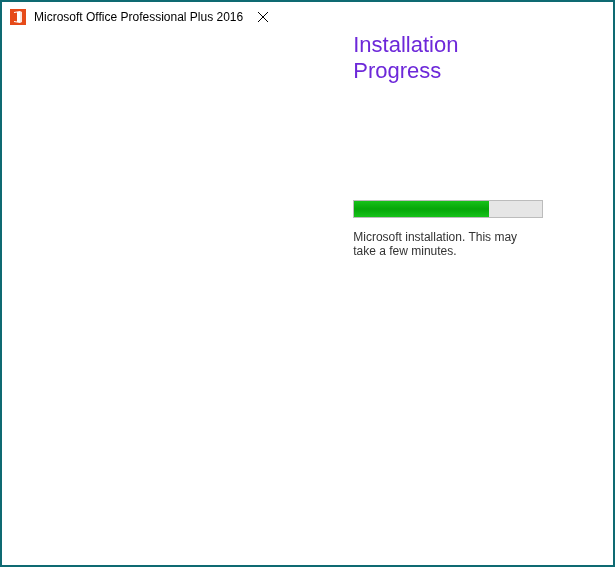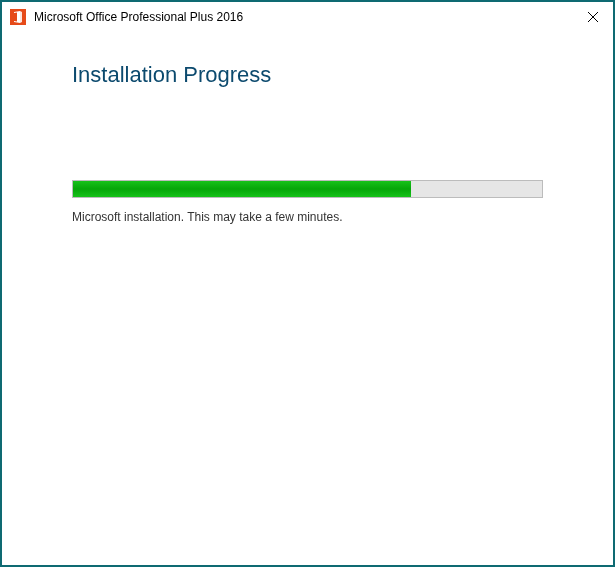--- a/index.html
+++ b/index.html
@@ -13,21 +13,20 @@
       width: 615px;
       height: 567px;
       overflow: hidden;
     }
     .window {
       width: 615px;
       height: 567px;
       border: 2px solid #0e6a72;
       background: #fff;
       display: flex;
-      flex-direction: column;
     }
     .titlebar {
       height: 30px;
       display: flex;
       align-items: center;
       padding: 0 8px 0 8px;
       background: #fff;
     }
     .titlebar-icon {
       width: 16px;
@@ -54,22 +53,22 @@
       width: 10px;
       height: 10px;
     }
     .content {
       flex: 1;
       padding: 30px 70px 0 70px;
     }
     .heading {
       font-size: 22px;
       font-weight: 400;
-      color: #0c4a6e;
-      margin-bottom: 92px;
+      color: #6d28d9;
+      margin-bottom: 116px;
     }
     .progress-container {
       width: 100%;
     }
     .progress-bar {
       width: 100%;
       height: 18px;
       border: 1px solid #bcbcbc;
       background: #e6e6e6;
       position: relative;

